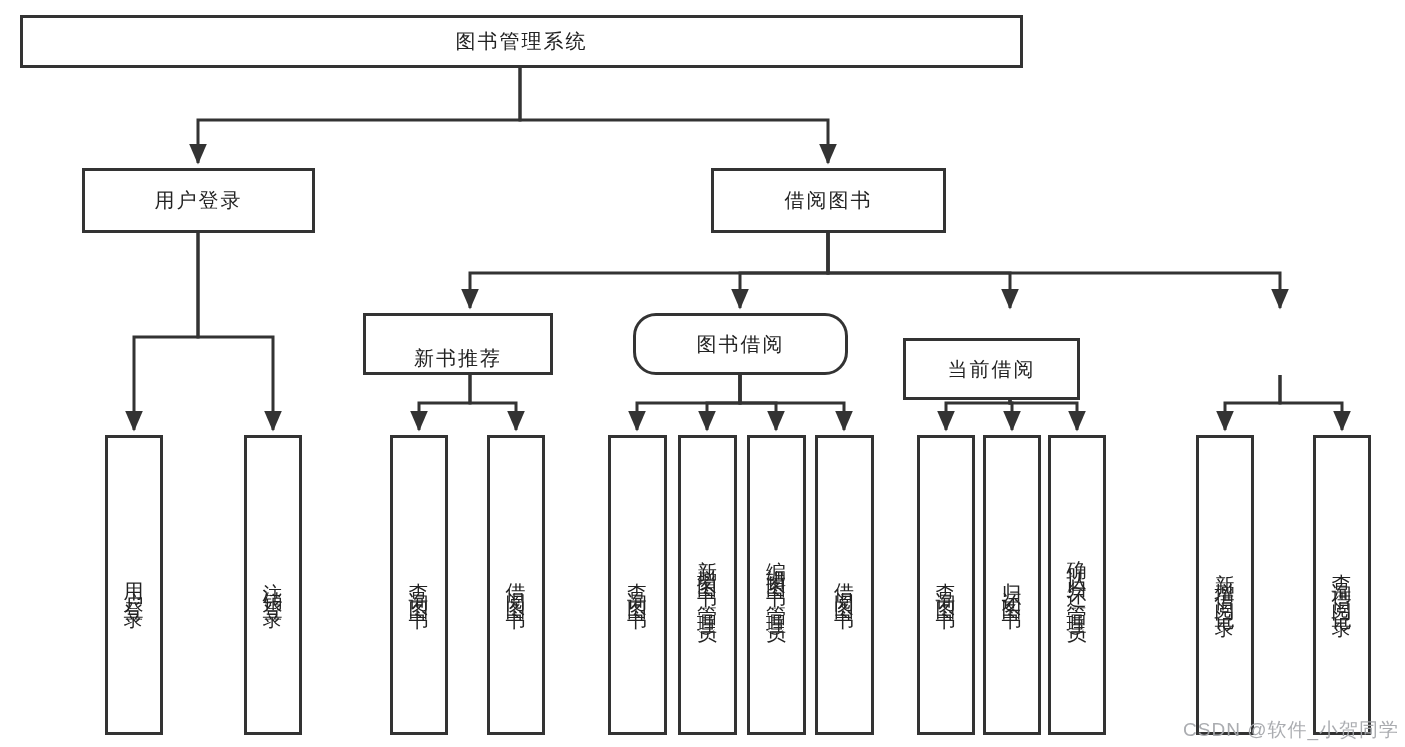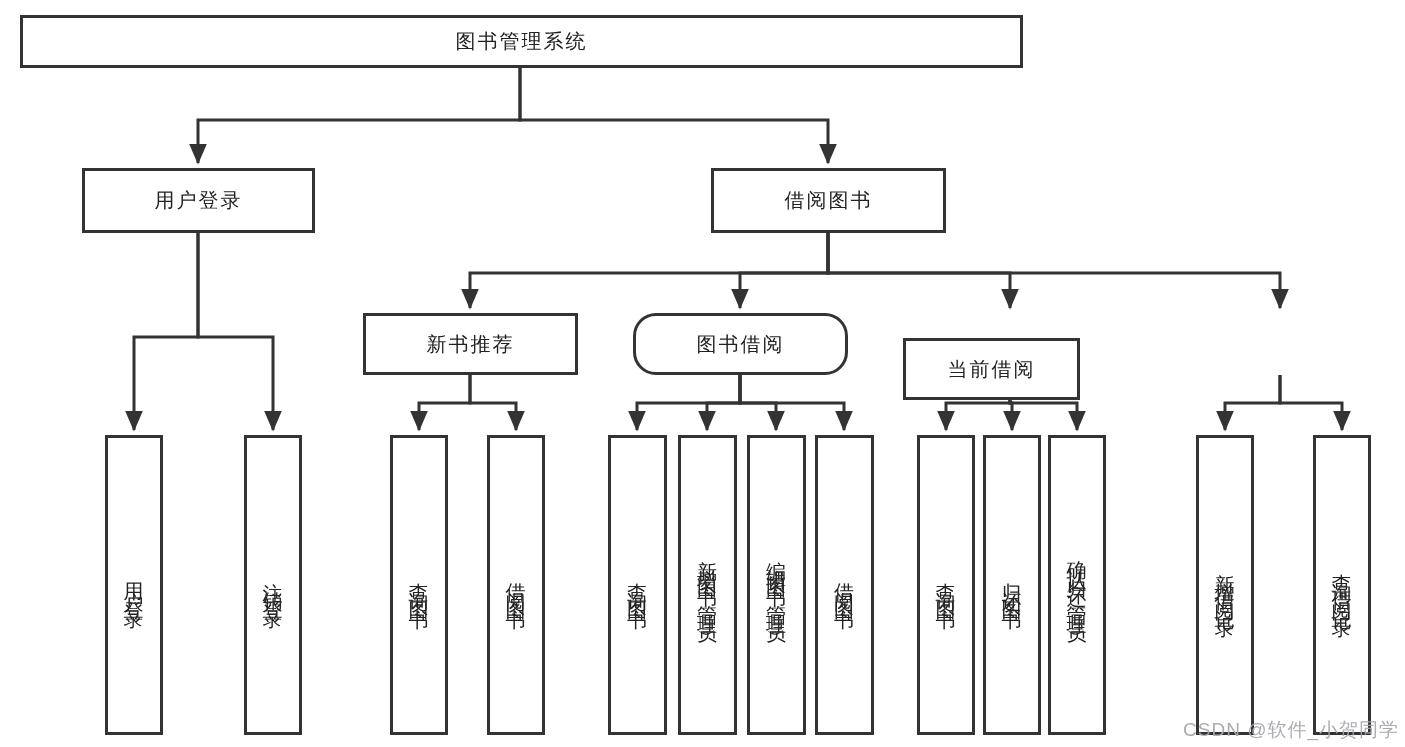--- a/index.html
+++ b/index.html
@@ -67,21 +67,21 @@
     <span class="hlabel">图书管理系统</span>
   </div>
 
   <div class="box" style="left:82px;top:168px;width:233px;height:65px;">
     <span class="hlabel">用户登录</span>
   </div>
   <div class="box" style="left:711px;top:168px;width:235px;height:65px;">
     <span class="hlabel">借阅图书</span>
   </div>
 
-  <div class="box" style="left:363px;top:313px;width:215px;height:62px;">
+  <div class="box" style="left:363px;top:313px;width:190px;height:62px;align-items:flex-end;">
     <span class="hlabel">新书推荐</span>
   </div>
   <div class="box" style="left:633px;top:313px;width:215px;height:62px;border-radius:23px;">
     <span class="hlabel">图书借阅</span>
   </div>
   <div class="box" style="left:903px;top:313px;width:177px;height:62px;margin-top:25px;">
     <span class="hlabel">当前借阅</span>
   </div>
 
   <div class="box leaf" style="left:105px;top:435px;width:58px;height:300px;">

